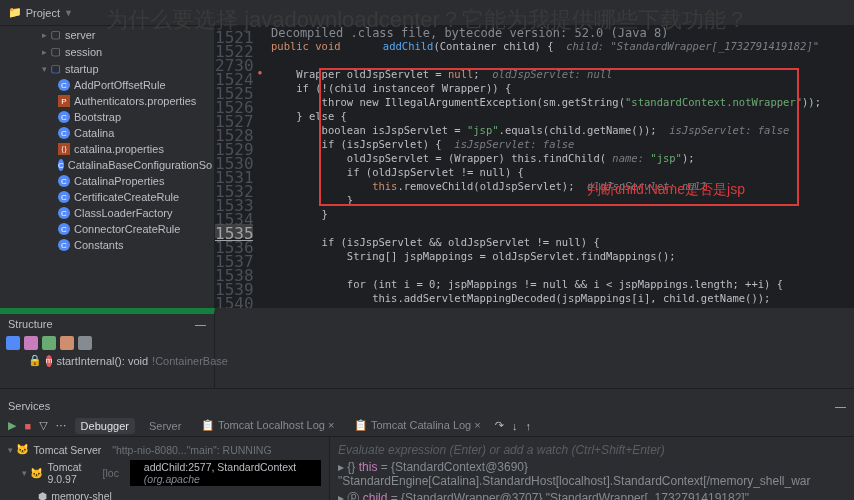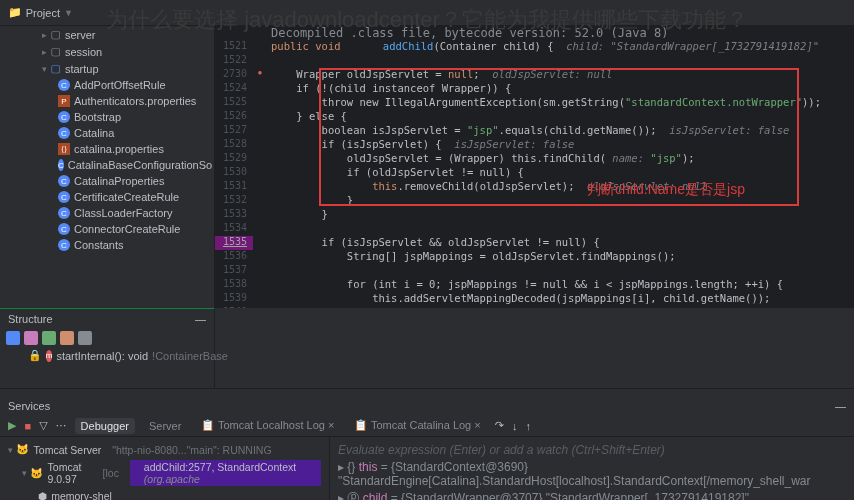--- a/index.html
+++ b/index.html
@@ -64,25 +64,25 @@
   display: flex;
   overflow: hidden;
   position: relative;
 }
 .gutter {
   width: 38px;
   background: #1e1f22;
   text-align: right;
   color: #4b5059;
   font-family: Consolas, monospace;
-  font-size: 10px;
-  padding-top: 14px;
+  font-size: 16px;
+  padding-top: 2px;
 }
 .gutter div { height: 14px; padding-right: 6px; }
-.gutter .hl { background: #701a75; color: #a0a3a8; text-decoration: underline; }
+.gutter .hl { background: #404040; color: #a0a3a8; text-decoration: underline; }
 .gutter-marks {
   width: 14px;
   background: #1e1f22;
   padding-top: 14px;
 }
 .gutter-marks div { height: 14px; }
 .mark-red { color: #db5c5c; font-size: 8px; text-align: center; }
 .code {
   flex: 1;
   font-family: Consolas, monospace;
@@ -115,21 +115,21 @@
   left: 320px; top: 155px;
   color: #db3b3b;
   font-size: 14px;
   font-family: "Microsoft YaHei", sans-serif;
 }
 .structure-panel {
   position: absolute;
   left: 0; top: 308px;
   width: 215px;
   background: #2b2d30;
-  border-top: 1px solid #15803d;
+  border-top: 6px solid #15803d;
   border-right: 1px solid #1e1f22;
   height: 80px;
 }
 .structure-hdr {
   padding: 4px 8px;
   font-size: 11px;
   display: flex;
   justify-content: space-between;
 }
 .structure-toolbar {
@@ -378,21 +378,21 @@
     <span class="svc-tab">Server</span>
     <span class="svc-tab">📋 <span>Tomcat Localhost Log</span> ×</span>
     <span class="svc-tab">📋 <span>Tomcat Catalina Log</span> ×</span>
     <span>↷</span>
     <span>↓</span>
     <span>↑</span>
   </div>
   <div class="services-body">
     <div class="svc-tree">
       <div class="svc-tree-item"><span class="chevron">▾</span>🐱 <span>Tomcat Server</span> &nbsp;<span style="color:#6e7178">"http-nio-8080..."main": RUNNING</span></div>
-      <div class="svc-tree-item d1"><span class="chevron">▾</span>🐱 <span>Tomcat 9.0.97</span> <span style="color:#6e7178">[loc</span> &nbsp;<span class="sel" style="background:#4c1d95;padding:1px 14px"><span>addChild:2577, StandardContext</span> <span style="font-style:italic;color:#868a91">(org.apache</span></span></div>
+      <div class="svc-tree-item d1"><span class="chevron">▾</span>🐱 <span>Tomcat 9.0.97</span> <span style="color:#6e7178">[loc</span> &nbsp;<span class="sel" style="background:#000000;padding:1px 14px"><span>addChild:2577, StandardContext</span> <span style="font-style:italic;color:#868a91">(org.apache</span></span></div>
       <div class="svc-tree-item d2">⬢ <span>memory-shel</span></div>
       <div class="breadcrumb-bar" style="padding-left:150px"><span>jspService:85, index_jsp</span> </div>
 
     </div>
     <div class="svc-vars">
       <div class="eval-hint">Evaluate expression (Enter) or add a watch (Ctrl+Shift+Enter)</div>
       <div class="svc-var-line">▸ {} <span style="color:#c77dbb">this</span> <span>= {StandardContext@3690} "StandardEngine[Catalina].StandardHost[localhost].StandardContext[/memory_shell_war</span></div>
       <div class="svc-var-line">▸ ⓟ <span style="color:#c77dbb">child</span> <span>= {StandardWrapper@3707} "StandardWrapper[_1732791419182]"</span></div>
       <div class="svc-var-line">&nbsp;&nbsp; ● <span style="color:#c77dbb">oldJspServlet</span> <span>= null</span></div>
 

